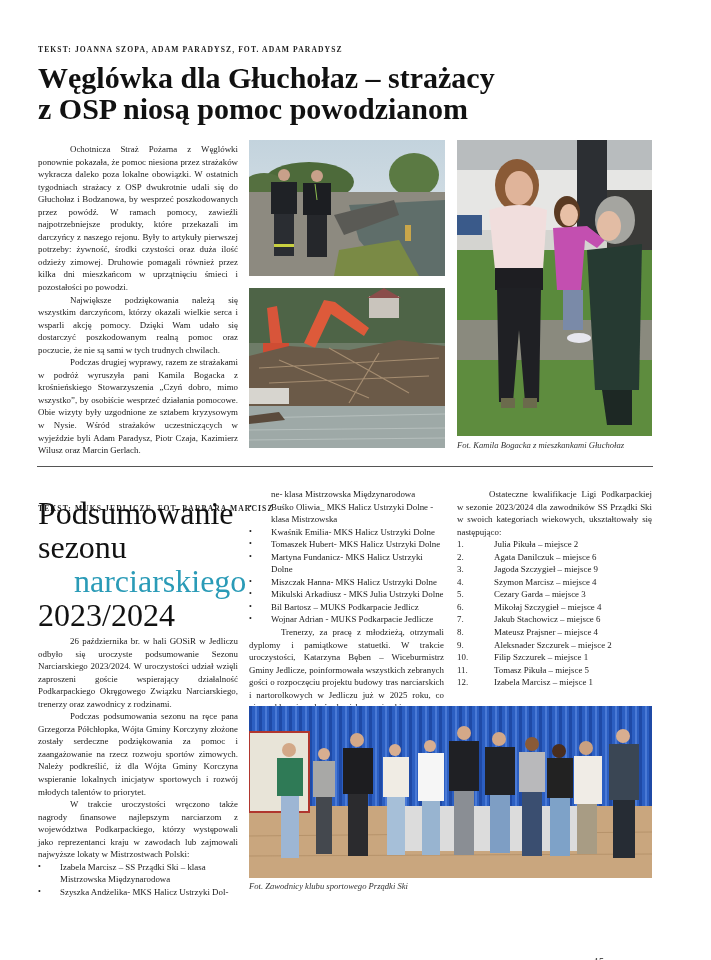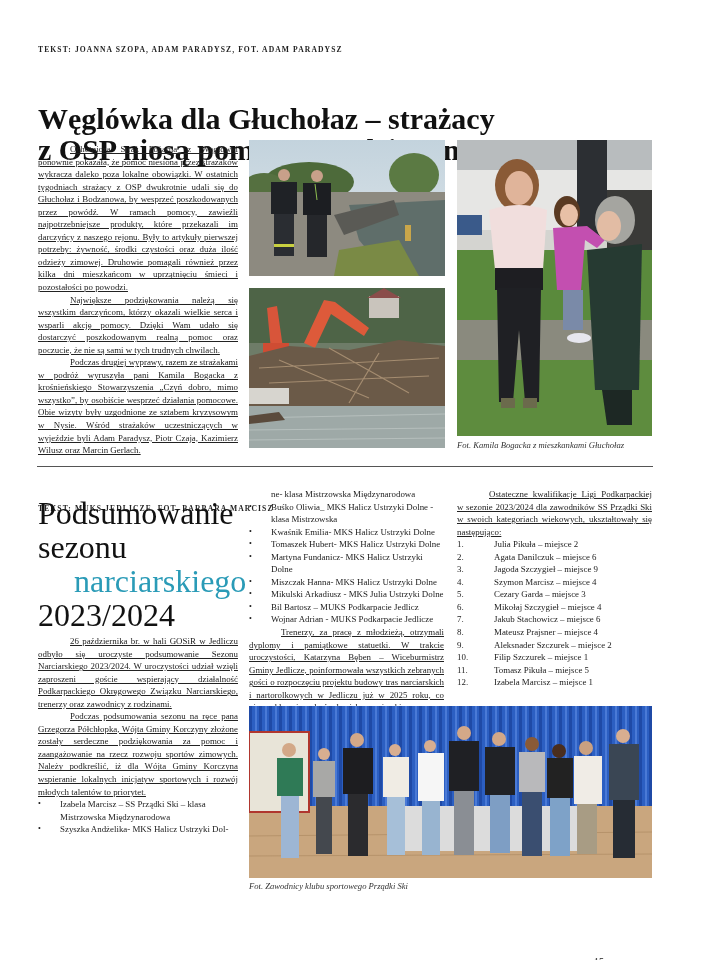--- a/index.html
+++ b/index.html
@@ -7,27 +7,26 @@
   body { position: relative; font-family: "DejaVu Serif", "Liberation Serif", serif; color: #1e1e1e; }
 
   .byline {
     position: absolute; font-family: "Liberation Serif", serif; font-weight: bold;
     font-size: 7.6px; letter-spacing: 1.1px; text-transform: uppercase; color: #222;
   }
   .headline1 {
     position: absolute; left: 38px; top: 62px; width: 460px;
     font-family: "Liberation Serif", serif; font-weight: bold; font-size: 30px; line-height: 31px;
     color: #111;
-    margin-top: 41px;
   }
   .body-text {
     position: absolute; font-family: "Liberation Serif", serif; font-size: 8.9px; line-height: 12.55px;
     text-align: justify; color: #222;
   }
-  .body-text p { text-indent: 32px; text-decoration: underline; }
+  .body-text p { text-indent: 32px; }
 
   .photo { position: absolute; overflow: hidden; }
   .caption {
     position: absolute; font-family: "Liberation Serif", serif; font-style: italic;
     font-size: 8.6px; color: #333;
   }
   .separator { position: absolute; left: 37px; top: 466px; width: 616px; height: 1px; background: #555; }
 
   .headline2 {
     position: absolute; left: 38px; top: 496px; width: 200px;
@@ -159,20 +158,21 @@
 <div class="headline2">
   <div>Podsumowanie</div>
   <div>sezonu</div>
   <div class="accent">narciarskiego</div>
   <div>2023/2024</div>
 </div>
 
 <div class="body-text" style="left:38px; top:635px; width:200px;">
   <p>26 października br. w hali GOSiR w Jedliczu odbyło się uroczyste podsumowanie Sezonu Narciarskiego 2023/2024. W uroczystości udział wzięli zaproszeni goście wspierający działalność Podkarpackiego Okręgowego Związku Narciarskiego, trenerzy oraz zawodnicy z rodzinami.</p>
   <p>Podczas podsumowania sezonu na ręce pana Grzegorza Półchłopka, Wójta Gminy Korczyny złożone zostały serdeczne podziękowania za pomoc i zaangażowanie na rzecz rozwoju sportów zimowych. Należy podkreślić, iż dla Wójta Gminy Korczyna wspieranie lokalnych inicjatyw sportowych i rozwój młodych talentów to priorytet.</p>
+  <p>W trakcie uroczystości wręczono także nagrody finansowe najlepszym narciarzom z województwa Podkarpackiego, którzy występowali jako reprezentanci kraju w zawodach lub zajmowali najwyższe lokaty w Mistrzostwach Polski:</p>
   <ul class="bullets">
     <li>Izabela Marcisz – SS Prządki Ski – klasa Mistrzowska Międzynarodowa</li>
     <li>Szyszka Andżelika- MKS Halicz Ustrzyki Dol-</li>
   </ul>
 </div>
 
 <div class="body-text" style="left:249px; top:488px; width:195px;">
   <ul class="bullets">
     <li class="cont">ne- klasa Mistrzowska Międzynarodowa</li>
     <li>Buśko Oliwia_ MKS Halicz Ustrzyki Dolne - klasa Mistrzowska</li>

